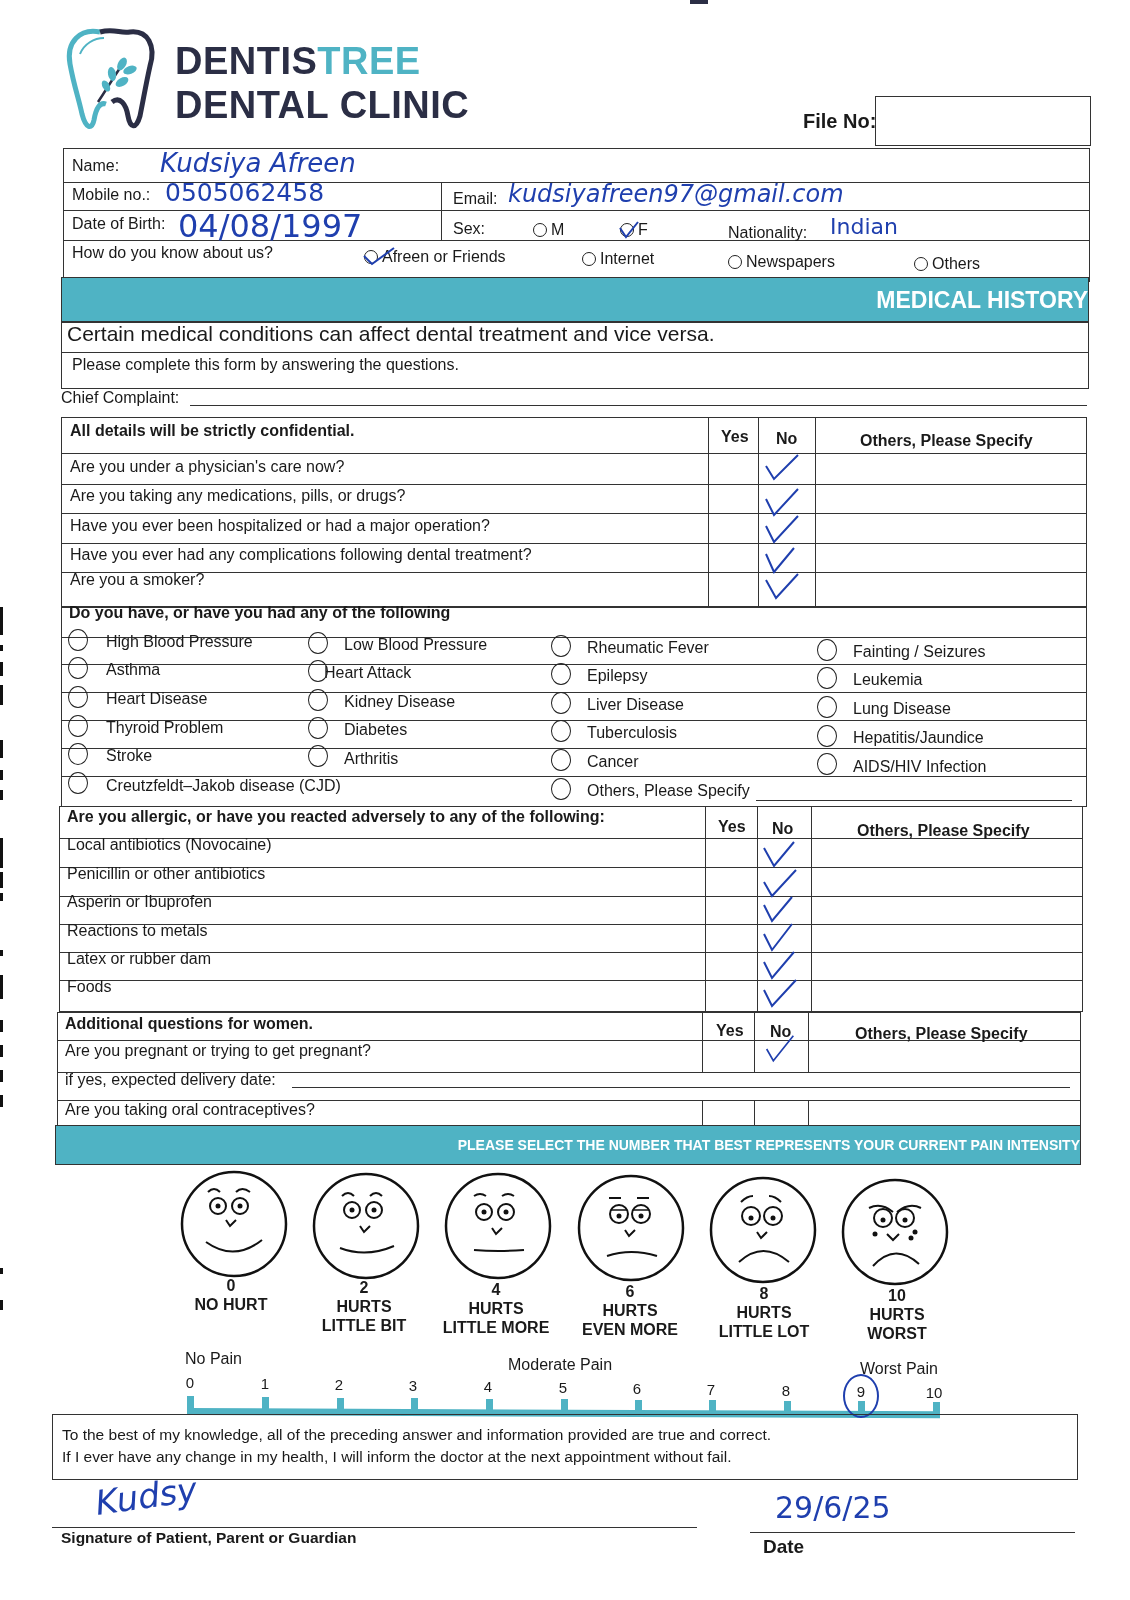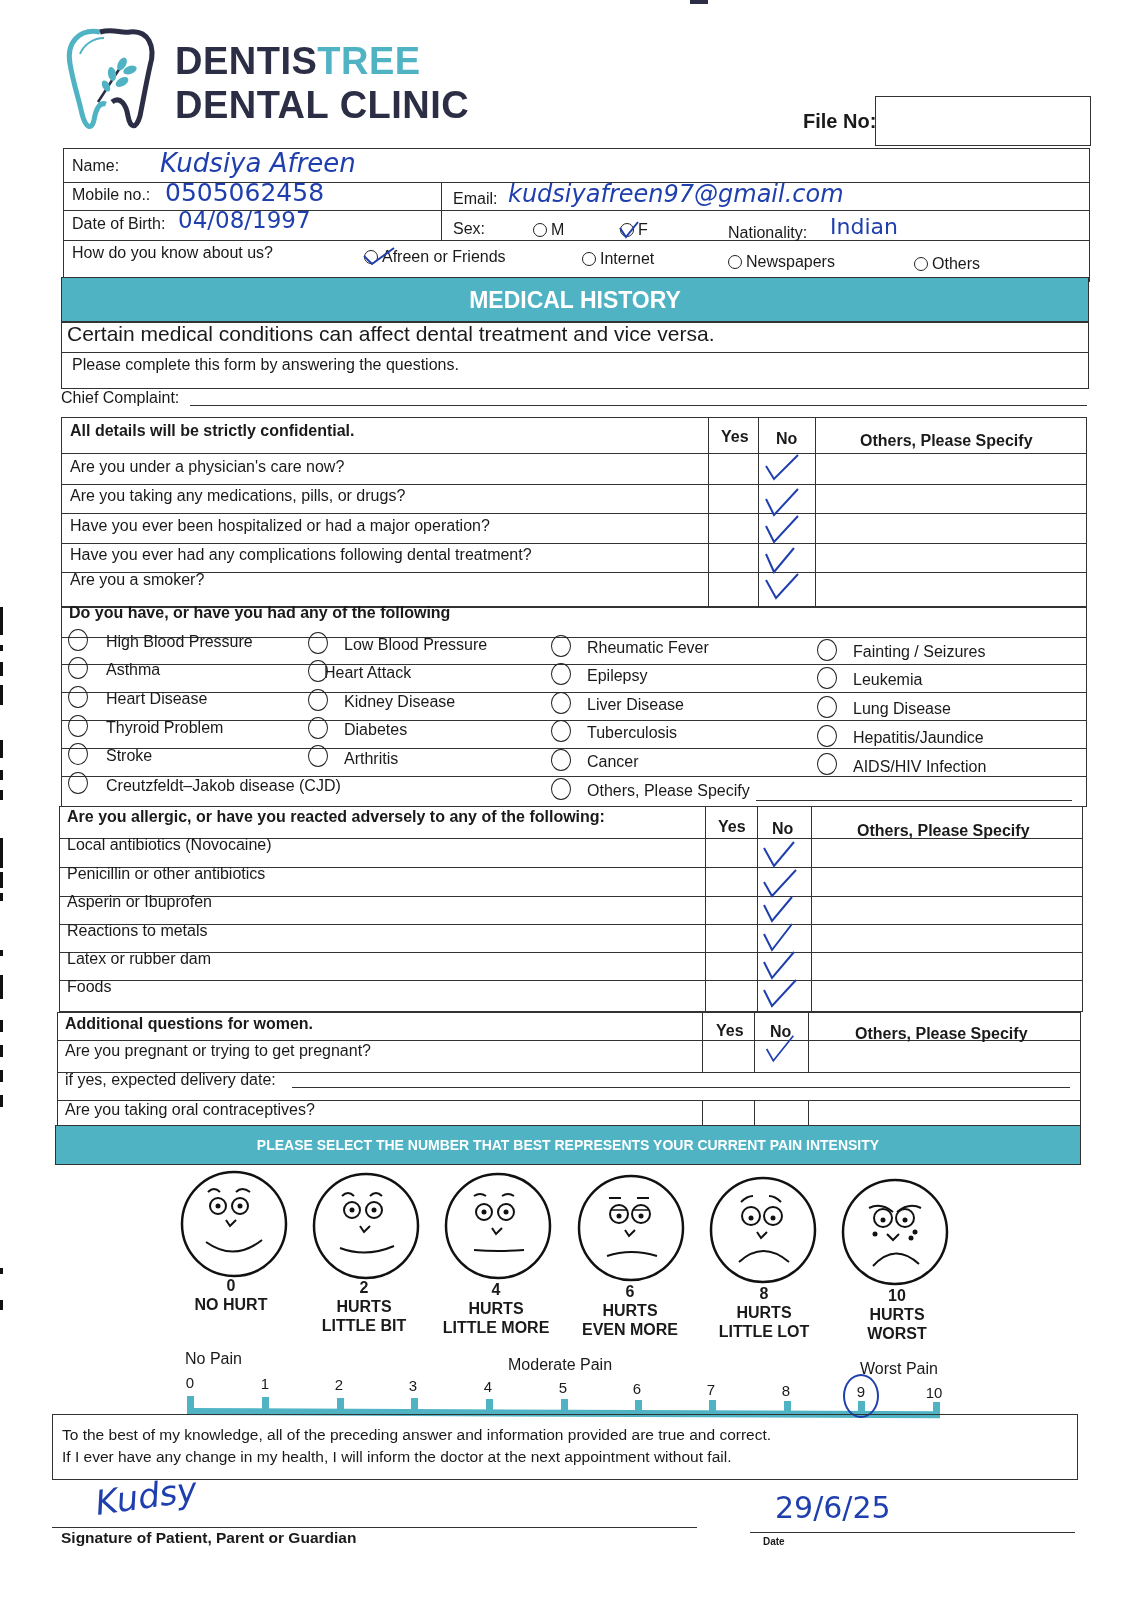--- a/index.html
+++ b/index.html
@@ -6,21 +6,21 @@
   body{width:1130px;height:1600px;position:relative;overflow:hidden;font-family:"Liberation Sans",sans-serif;color:#1a1a1a;}
   .abs{position:absolute;}
   .hand{font-family:"DejaVu Sans",sans-serif;color:#1f3fae;font-style:italic;}
   .cell{position:absolute;border:1px solid #333;box-sizing:border-box;}
   .hline{position:absolute;height:0;border-top:1.5px solid #333;}
   .vline{position:absolute;width:0;border-left:1.5px solid #333;}
   .lbl{position:absolute;font-size:16px;white-space:nowrap;}
   .bold{font-weight:bold;}
   .radio{display:inline-block;width:14px;height:14px;border:1.5px solid #222;border-radius:50%;box-sizing:border-box;vertical-align:-2px;margin-right:4px;}
   .radio-lg{position:absolute;width:20px;height:22px;border:1.5px solid #222;border-radius:50%;box-sizing:border-box;}
-  .band{position:absolute;background:#4fb3c4;color:#fff;text-align:center;font-weight:bold;border:1.5px solid #333;box-sizing:border-box;}
+  .band{position:absolute;background:#4fb3c4;color:#fff;text-align:right;font-weight:bold;border:1.5px solid #333;box-sizing:border-box;}
   .check{position:absolute;width:36px;height:30px;}
   .face{position:absolute;width:112px;height:112px;}
   .pain-label{position:absolute;width:140px;text-align:center;font-weight:bold;font-size:16px;line-height:19px;}
   .tick{position:absolute;width:7px;height:14px;background:#4fb3c4;}
   .scale-num{position:absolute;font-size:15px;width:20px;text-align:center;}
   .scanmark{position:absolute;left:0;width:3px;background:#111;}
 </style>
 </head>
 <body>
 
@@ -76,21 +76,21 @@
 <div class="lbl" style="left:72px;top:157px">Name:</div>
 <div class="lbl hand" style="left:160px;top:148px;font-size:26px">Kudsiya Afreen</div>
 
 <div class="lbl" style="left:72px;top:186px">Mobile no.:</div>
 <div class="lbl hand" style="left:165px;top:178px;font-size:25px;font-style:normal">0505062458</div>
 
 <div class="lbl" style="left:453px;top:190px">Email:</div>
 <div class="lbl hand" style="left:508px;top:180px;font-size:24px">kudsiyafreen97@gmail.com</div>
 
 <div class="lbl" style="left:72px;top:215px">Date of Birth:</div>
-<div class="lbl hand" style="left:178px;top:207px;font-size:23px;font-style:normal">04/08/1997</div>
+<div class="lbl hand" style="left:178px;top:207px;font-size:32px;font-style:normal">04/08/1997</div>
 
 <div class="lbl" style="left:453px;top:220px">Sex:</div>
 <div class="lbl" style="left:533px;top:221px"><span class="radio"></span><span>M</span></div>
 <div class="lbl" style="left:620px;top:221px"><span class="radio"></span><span>F</span></div>
 <svg class="abs" style="left:618px;top:220px" width="22" height="20">
     <path d="M2 8 L8 17 L20 2" fill="none" stroke="#1f3fae" stroke-width="2"></path>
   </svg>
 
 <div class="lbl" style="left:728px;top:224px">Nationality:</div>
 <div class="lbl hand" style="left:830px;top:214px;font-size:22px;font-style:normal">Indian</div>
@@ -405,13 +405,13 @@
 <div class="cell" style="left:52px;top:1414px;width:1026px;height:66px;border-width:1.5px"></div>
 <div class="lbl" style="left:62px;top:1426px;font-size:15.5px">To the best of my knowledge, all of the preceding answer and information provided are true and correct.</div>
 <div class="lbl" style="left:62px;top:1448px;font-size:15.5px">If I ever have any change in my health, I will inform the doctor at the next appointment without fail.</div>
 
 <div class="lbl hand" style="left:95px;top:1476px;font-size:34px;transform:rotate(-8deg)">Kudsy</div>
 <div class="hline" style="left:52px;top:1527px;width:645px"></div>
 <div class="lbl bold" style="left:61px;top:1529px;font-size:15.5px">Signature of Patient, Parent or Guardian</div>
 
 <div class="lbl hand" style="left:775px;top:1490px;font-size:30px;font-style:normal">29/6/25</div>
 <div class="hline" style="left:750px;top:1532px;width:325px"></div>
-<div class="lbl bold" style="left:763px;top:1536px;font-size:10px">Date</div>
+<div class="lbl bold" style="left:763px;top:1536px;font-size:19px">Date</div>
 
 </body></html>

